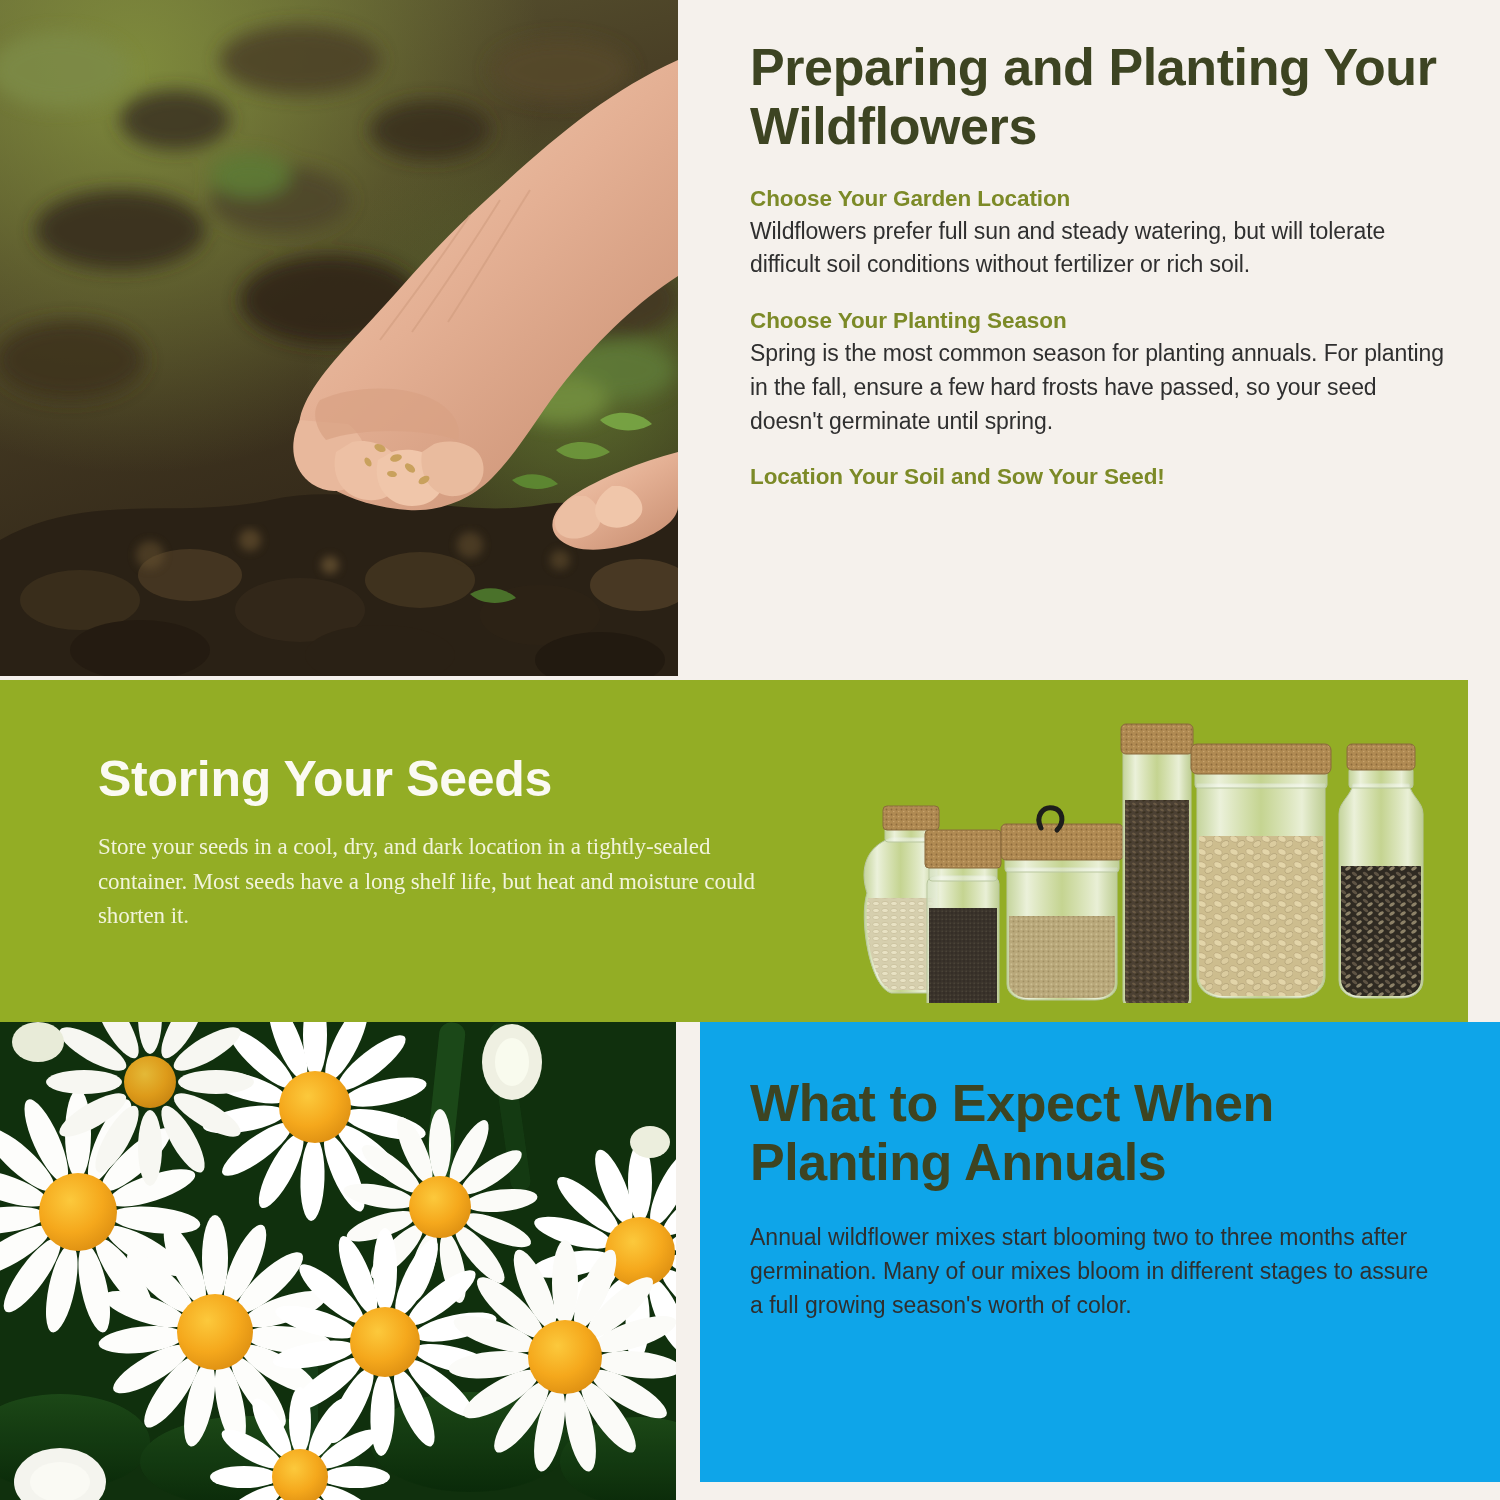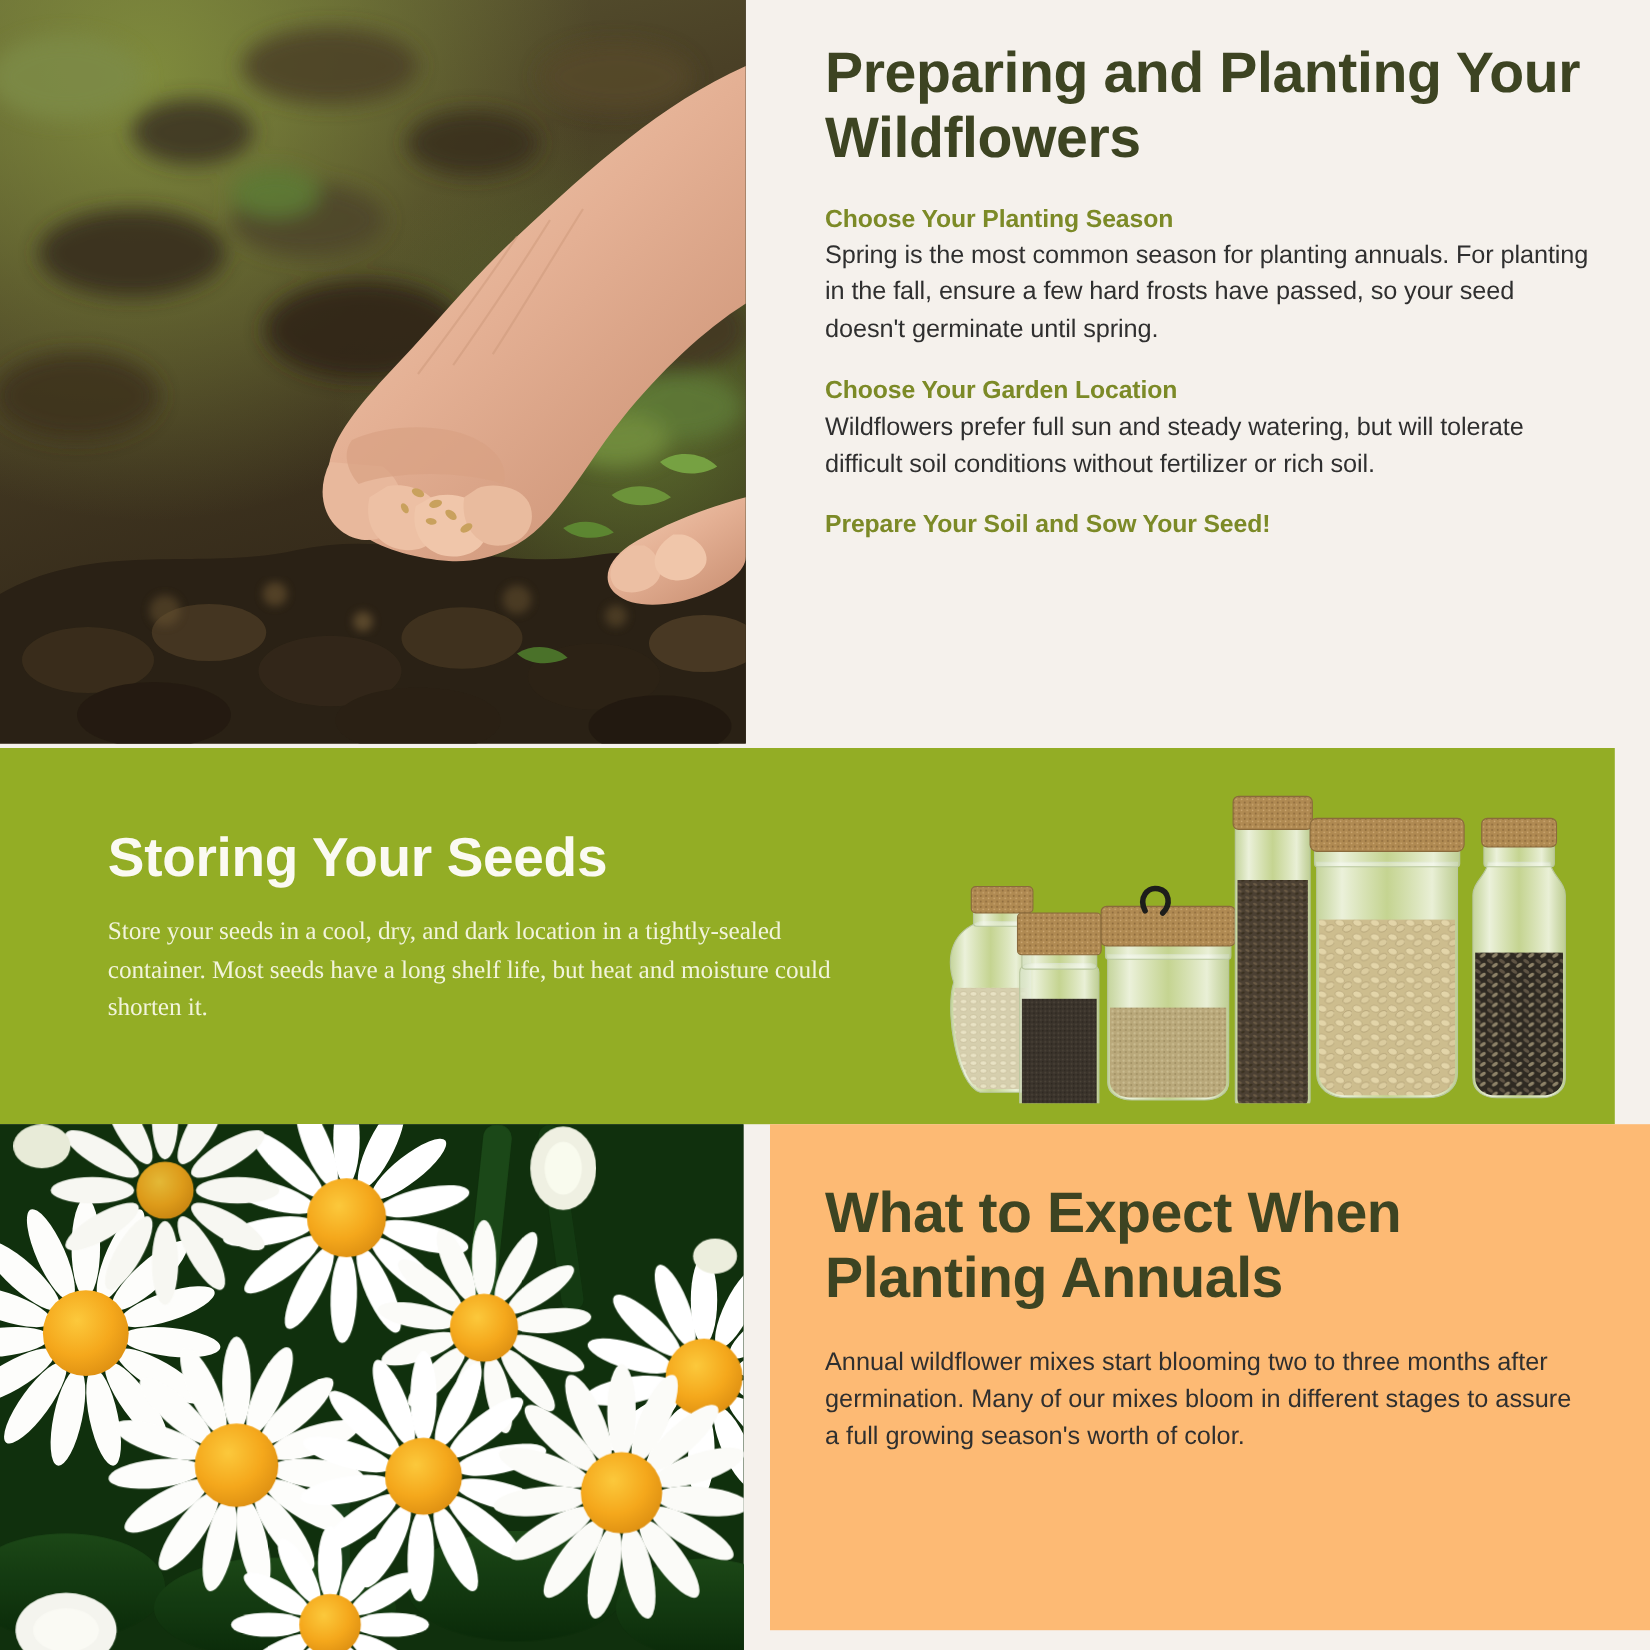--- a/index.html
+++ b/index.html
@@ -57,21 +57,21 @@
   }
 
   
   .sec3 { position: absolute; left: 0; top: 1022px; width: 1500px; height: 478px; }
   .photo-daisy {
     position: absolute; left: 0; top: 0; width: 676px; height: 478px;
     overflow: hidden; background: #14300f;
   }
   .sec3-text {
     position: absolute; left: 700px; top: 0; width: 800px; height: 460px;
-    background: #fdba74; padding: 52px 55px 0 50px;
+    background: #0ea5e9; padding: 52px 55px 0 50px;
   }
   h2.title3 {
     font-size: 52px; font-weight: bold; color: #3d4422;
     line-height: 1.13; letter-spacing: -0.4px;
   }
   p.body3 { margin-top: 28px; font-size: 23px; color: #2f2f2f; line-height: 1.48; }
 
   .bg-layer { position: absolute; inset: 0; }
 </style>
 </head>
@@ -192,31 +192,31 @@
           <path d="M512 480 C 528 470, 548 474, 558 484 C 542 492, 522 490, 512 480 Z" fill="#5f8c33"></path>
           <path d="M470 594 C 486 584, 506 588, 516 598 C 500 606, 480 604, 470 594 Z" fill="#4e7a2c"></path>
         </g>
       </svg>
     </div>
 
     <div class="sec1-text">
       <h1 class="title">Preparing and Planting Your Wildflowers</h1>
 
       <div class="block">
+        <h3 class="subhead">Choose Your Garden Location</h3>
+        <p class="body">Wildflowers prefer full sun and steady watering, but will tolerate difficult soil conditions without fertilizer or rich soil.</p>
+      </div>
+
+      <div class="block">
         <h3 class="subhead">Choose Your Planting Season</h3>
         <p class="body">Spring is the most common season for planting annuals. For planting in the fall, ensure a few hard frosts have passed, so your seed doesn't germinate until spring.</p>
       </div>
 
       <div class="block">
-        <h3 class="subhead">Choose Your Garden Location</h3>
-        <p class="body">Wildflowers prefer full sun and steady watering, but will tolerate difficult soil conditions without fertilizer or rich soil.</p>
-      </div>
-
-      <div class="block">
-        <h3 class="subhead">Prepare Your Soil and Sow Your Seed!</h3>
+        <h3 class="subhead">Location Your Soil and Sow Your Seed!</h3>
       </div>
     </div>
   </section>
 
   <section class="sec2">
     <div class="sec2-text">
       <h2 class="green-title">Storing Your Seeds</h2>
       <p class="green-body">Store your seeds in a cool, dry, and dark location in a tightly-sealed container. Most seeds have a long shelf life, but heat and moisture could shorten it.</p>
     </div>
   </section>

